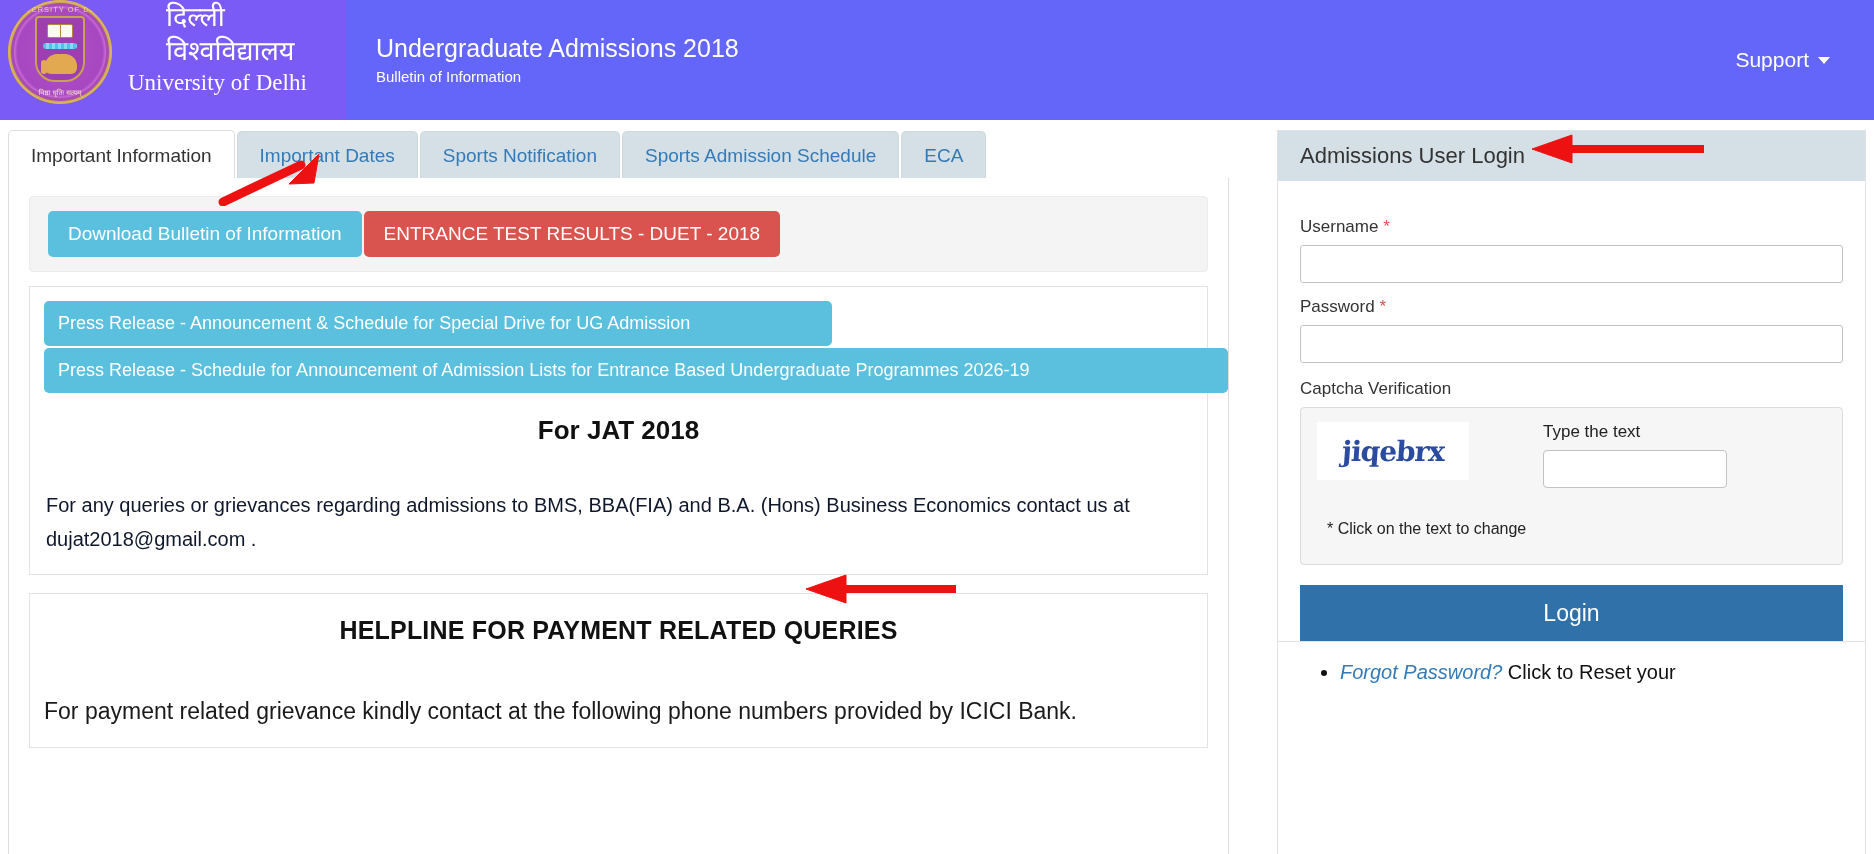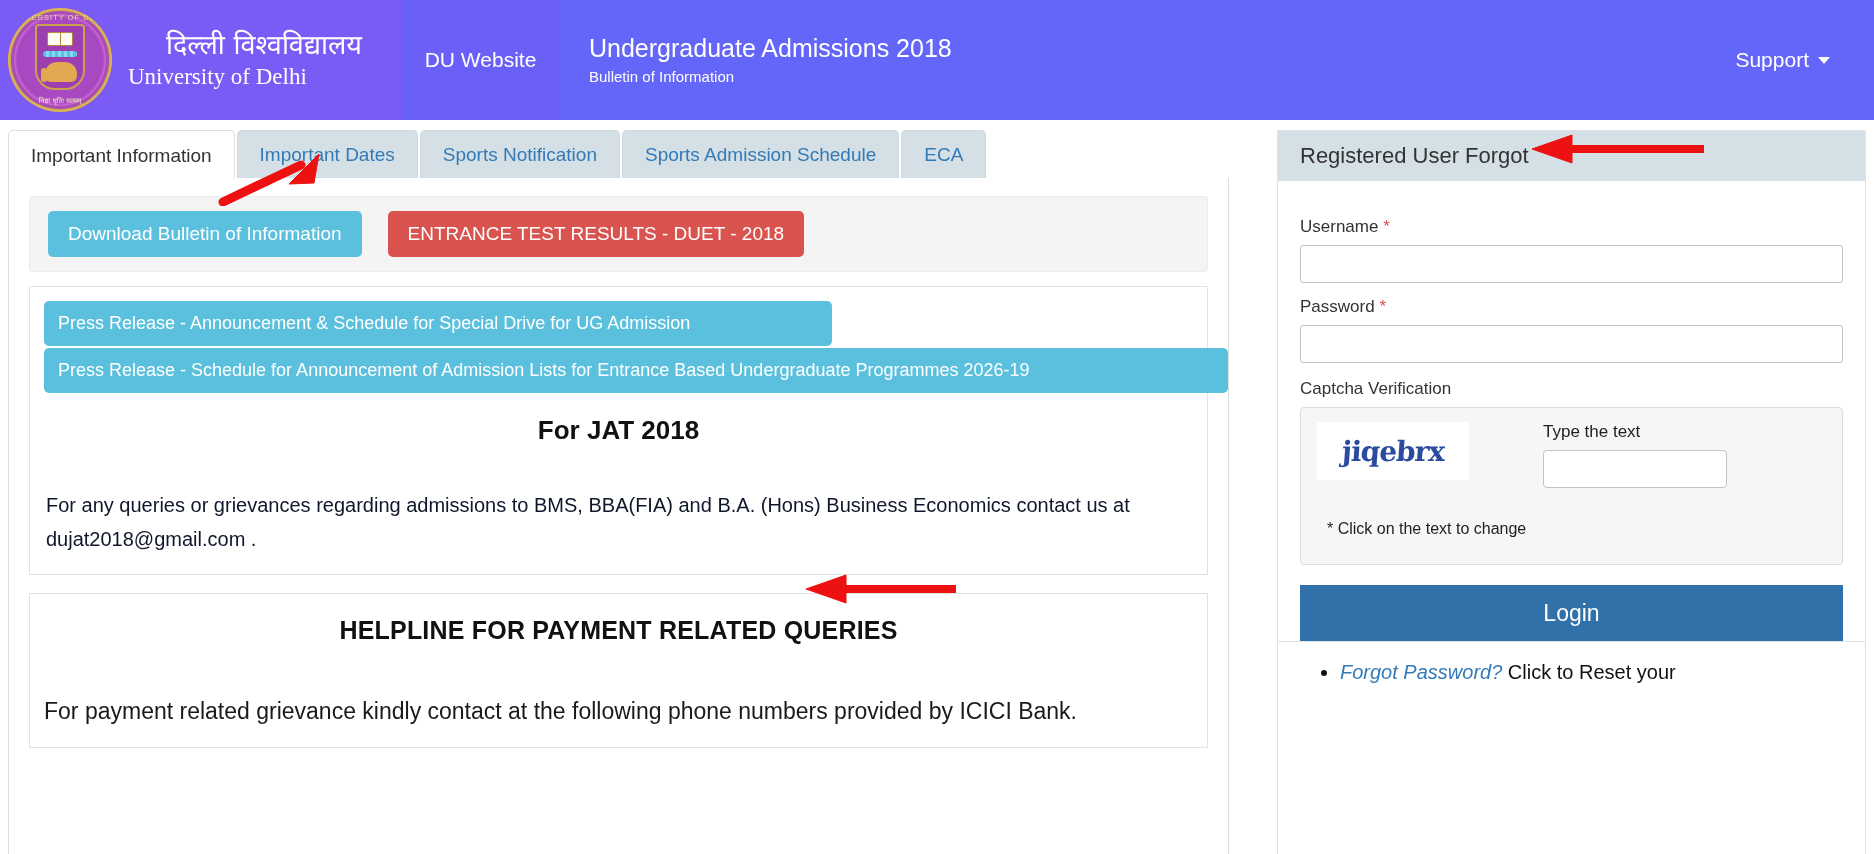--- a/index.html
+++ b/index.html
@@ -14,24 +14,24 @@
   
   .header {
     position: relative;
     height: 120px;
     width: 1874px;
     background: #6366f8;
     display: flex;
     align-items: stretch;
   }
   .brand-block {
-    width: 402px;
+    width: 346px;
     background: #7b5bf5;
     display: flex;
-    align-items: center;
+    align-items: flex-start;
     padding-left: 8px;
     flex: none;
   }
   .logo {
     width: 104px; height: 104px;
     flex: none;
     border-radius: 50%;
     position: relative;
     background: radial-gradient(circle at 50% 50%, #b050c8 0%, #a848c0 58%, #c86ad8 62%, #9c3fb4 80%, #c8a24a 90%, #a0479c 100%);
     box-shadow: inset 0 0 0 3px #c9a24e, inset 0 0 0 6px #a94cb4;
@@ -146,21 +146,21 @@
     position: relative;
     width: 1874px;
     height: 734px;
     background: #ffffff;
   }
 
   
   .tabs {
     position: absolute;
     left: 8px; top: 10px;
-    display: flex; align-items: flex-start;
+    display: flex; align-items: center;
     height: 50px;
   }
   .tab {
     height: 48px;
     display: flex; align-items: center;
     padding: 0 22px;
     font-size: 19px;
     color: #337ab7;
     background: #d5e0e6;
     border: 1px solid #cfd9de;
@@ -185,21 +185,21 @@
     background: #ffffff;
     border: 1px solid #dddddd;
     border-top: none;
   }
   .btn-row {
     margin: 18px 20px 0 20px;
     background: #f4f4f4;
     border: 1px solid #ececec;
     border-radius: 4px;
     padding: 14px 18px;
-    display: flex; gap: 26px;
+    display: flex; gap: 2px;
   }
   .btn {
     font-size: 19px;
     color: #ffffff;
     border: none;
     border-radius: 5px;
     padding: 12px 20px;
     cursor: pointer;
     font-family: "Liberation Sans", sans-serif;
     white-space: nowrap;
@@ -384,21 +384,20 @@
         <div class="elephant"></div>
       </div>
       <div class="motto">निष्ठा धृतिः सत्यम्</div>
     </div>
     <div class="brand-names">
       <div class="brand-hi">दिल्ली विश्वविद्यालय</div>
       <div class="brand-en">University of Delhi</div>
     </div>
   </div>
 
-  <div class="du-website">DU Website</div>
 
   <div class="hdr-title-block">
     <div class="hdr-title">Undergraduate Admissions 2018</div>
     <div class="hdr-sub">Bulletin of Information</div>
   </div>
 
   <div class="support">
     <span>Support</span>
     <span class="caret-down"></span>
   </div>
@@ -429,21 +428,21 @@
       <div class="jat-para">For any queries or grievances regarding admissions to BMS, BBA(FIA) and B.A. (Hons) Business Economics contact us at dujat2018@gmail.com .</div>
     </div>
 
     <div class="helpline-panel">
       <div class="helpline-title">HELPLINE FOR PAYMENT RELATED QUERIES</div>
       <div class="helpline-para">For payment related grievance kindly contact at the following phone numbers provided by ICICI Bank.</div>
     </div>
   </div>
 
   <div class="login-panel">
-    <div class="login-header">Registered User Forgot</div>
+    <div class="login-header">Admissions User Login</div>
 
     <div class="login-body">
       <div class="field-label">
         <span>Username</span>
         <span class="req">*</span>
       </div>
       <input class="text-input" type="text" value="" style="">
 
       <div class="field-label">
         <span>Password</span>

